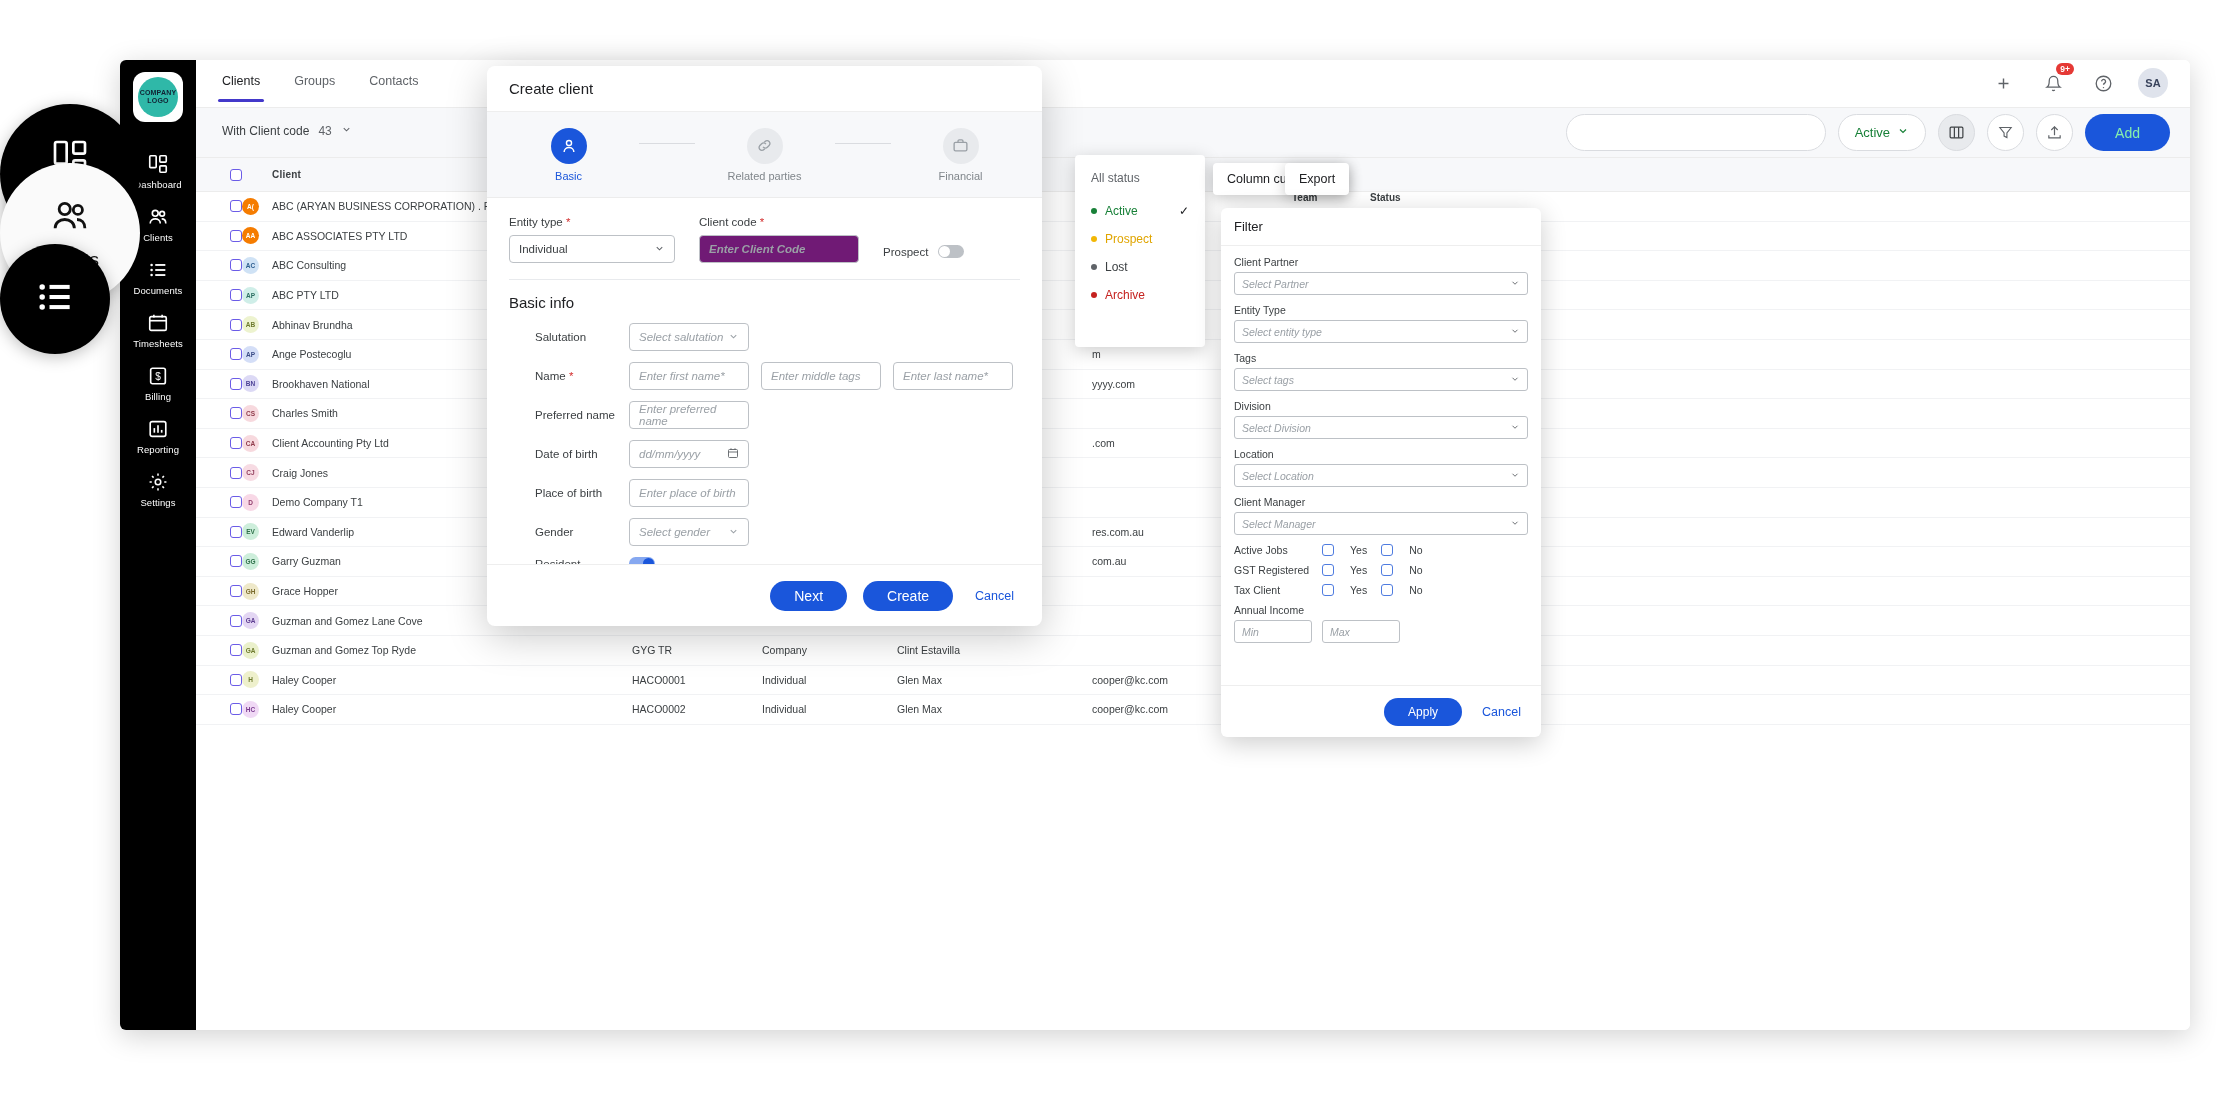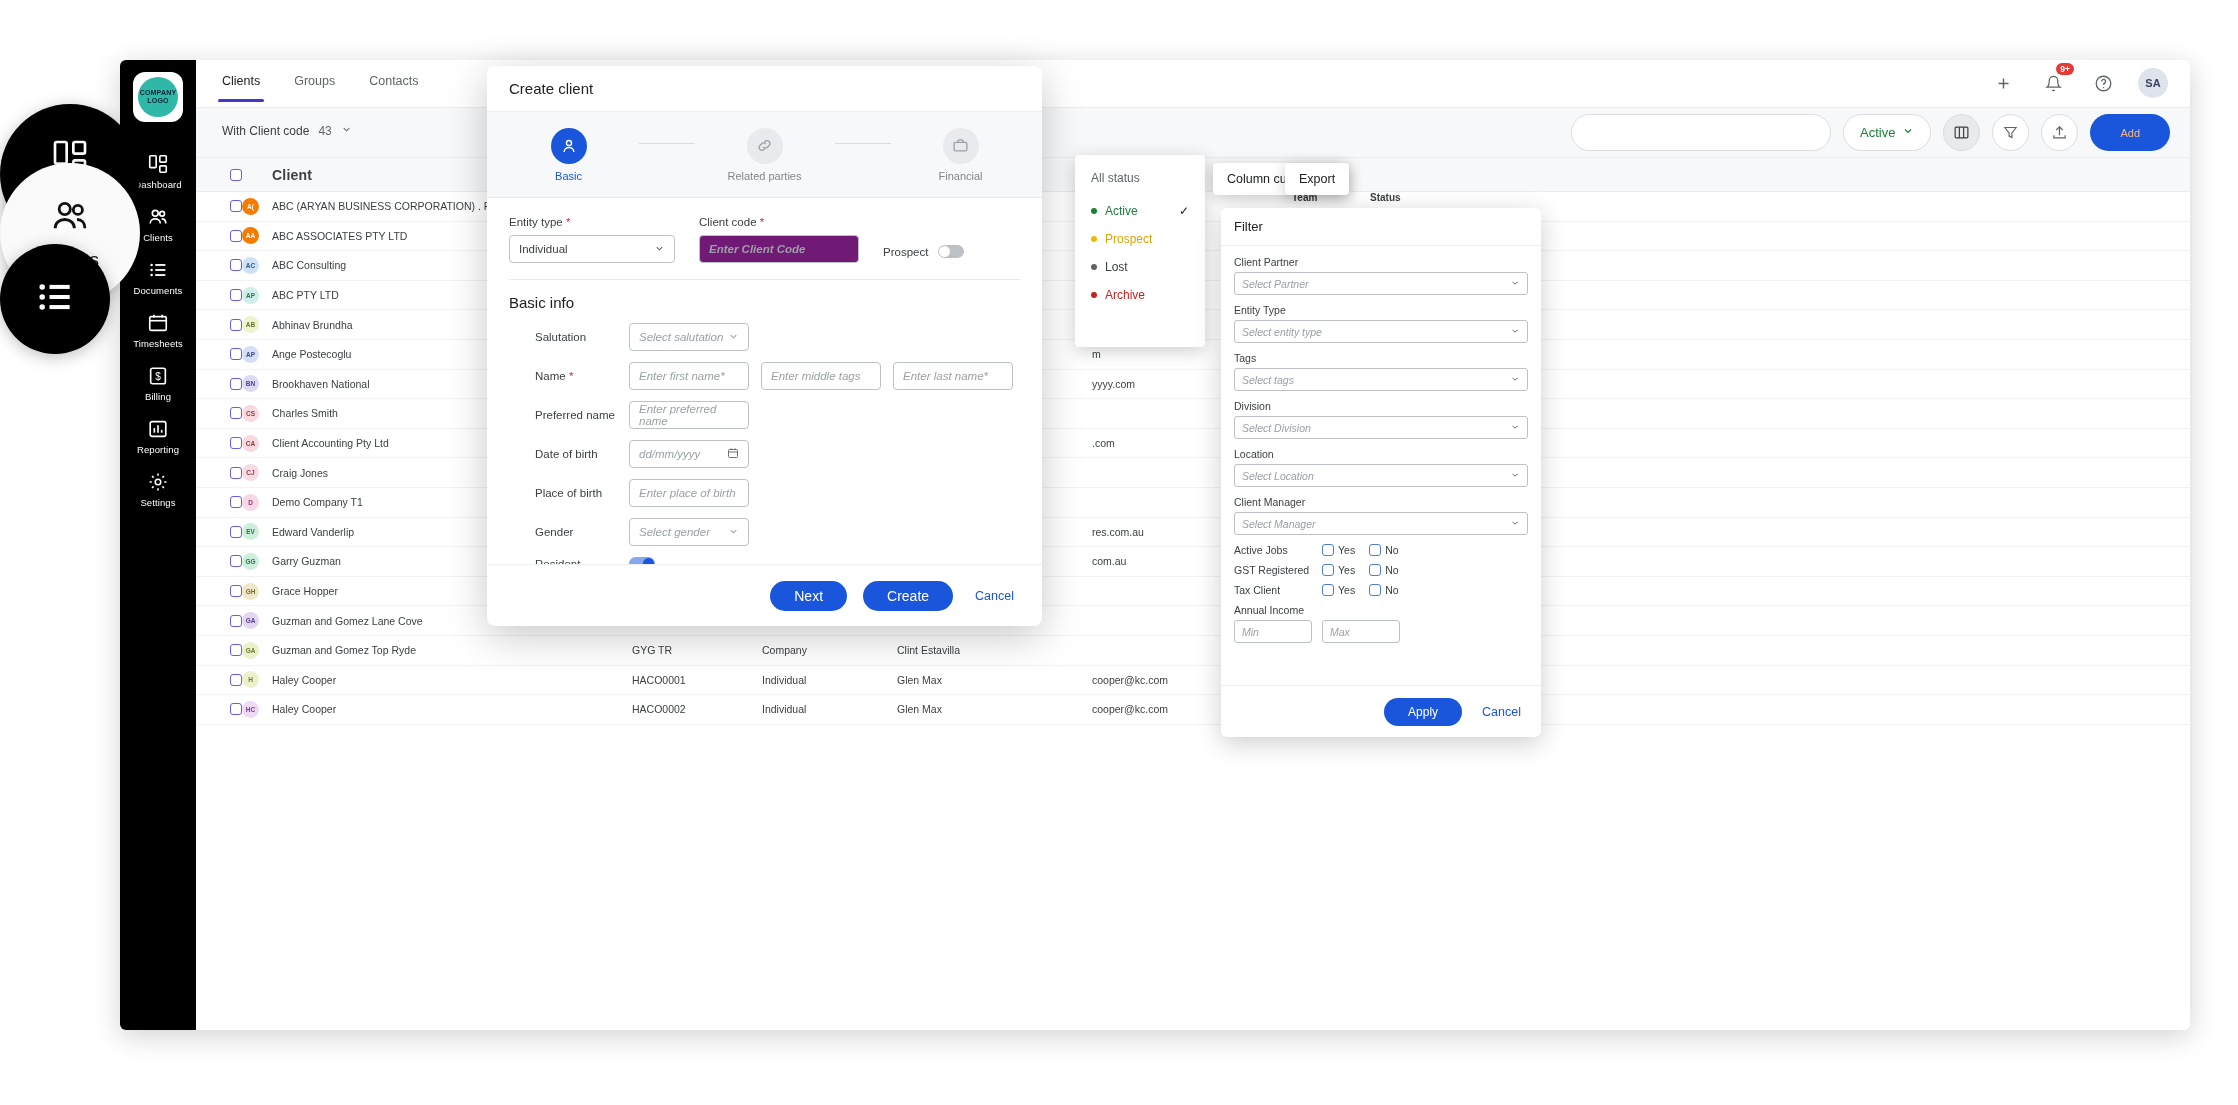--- a/index.html
+++ b/index.html
@@ -91,30 +91,30 @@
   .status-pill{
     height:37px; padding:0 16px; border:1px solid #dadce0; border-radius:19px; background:#fff;
     display:flex;align-items:center;gap:7px;font-size:13px;color:#188038;cursor:pointer;
   }
   .round-btn{
     width:37px;height:37px;border-radius:50%;border:1px solid #dadce0;background:#fff;
     display:flex;align-items:center;justify-content:center;color:#5f6368;cursor:pointer;
   }
   .round-btn.pressed{ background:#e8eaed; }
   .add-btn{
-    height:37px;padding:0 30px;border-radius:19px;background:#1a56db;color:#fdba74;
-    font-size:11px;display:flex;align-items:center;justify-content:center;cursor:pointer;border:none;
+    height:37px;padding:0 30px;border-radius:19px;background:#1a56db;color:#86efac;
+    font-size:14px;display:flex;align-items:center;justify-content:center;cursor:pointer;border:none;
   }
 
   
   .table-head{
     position:absolute; left:0; top:98px; right:0; height:34px; background:#f7f8fa;
     border-bottom:1px solid #ececec; display:flex; align-items:center;
   }
-  .th{ font-size:14px;font-weight:700;color:#3c4043;letter-spacing:.2px; }
+  .th{ font-size:10px;font-weight:700;color:#3c4043;letter-spacing:.2px; }
   .rows{ position:absolute; left:0; top:132px; right:0; bottom:0; overflow:hidden; }
   .row{
     height:29.6px; display:flex; align-items:center; border-bottom:1px solid #f1f2f4;
     font-size:10.5px; color:#3c4043;
   }
   .cb{
     width:12px;height:12px;border:1.4px solid #6b5ce7;border-radius:3px;background:#fff;
     flex:none; cursor:pointer;
   }
   .c-check{ width:46px; padding-left:34px; }
@@ -234,21 +234,21 @@
     border-bottom:1px solid #eee; }
   .filter-body{ position:absolute;left:0;top:38px;right:0;bottom:52px;padding:10px 13px 0; }
   .f-lbl{ font-size:10.5px;color:#3c4043;margin-bottom:4px; }
   .f-sel{
     height:23px;border:1px solid #bdc1c6;border-radius:3px;display:flex;align-items:center;
     justify-content:space-between;padding:0 7px;font-size:10.5px;color:#9aa0a6;font-style:italic;
     margin-bottom:9px;
   }
   .f-chk-row{ display:flex;align-items:center;margin-bottom:8px; }
   .f-chk-lbl{ width:88px;font-size:10.5px;color:#3c4043; }
-  .f-chk{ display:flex;align-items:center;gap:4px;margin-right:14px;font-size:10.5px;color:#3c4043; }
+  .f-chk{ display:flex;align-items:center;gap:16px;margin-right:14px;font-size:10.5px;color:#3c4043; }
   .f-box{ width:12px;height:12px;border:1.4px solid #4f7ce0;border-radius:3px;background:#fff;cursor:pointer; }
   .f-money{ display:flex;gap:10px;margin-top:4px; }
   .f-money .inp2{
     width:78px;height:23px;border:1px solid #bdc1c6;border-radius:3px;
     font-size:10.5px;color:#9aa0a6;font-style:italic;display:flex;align-items:center;padding:0 7px;
   }
   .filter-foot{
     position:absolute;left:0;right:0;bottom:0;height:52px;border-top:1px solid #eee;
     display:flex;align-items:center;justify-content:flex-end;gap:14px;padding-right:14px;
   }

